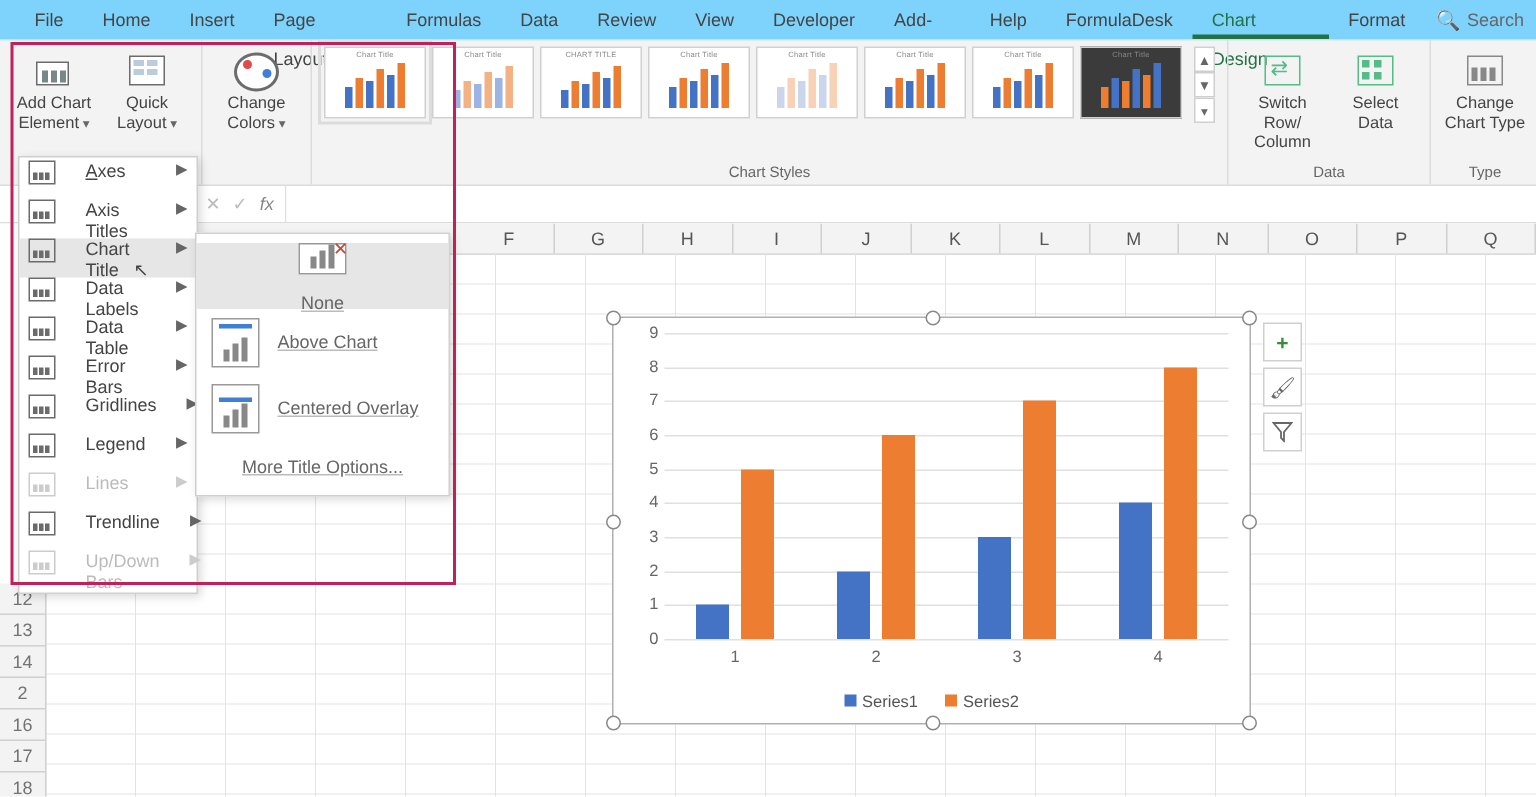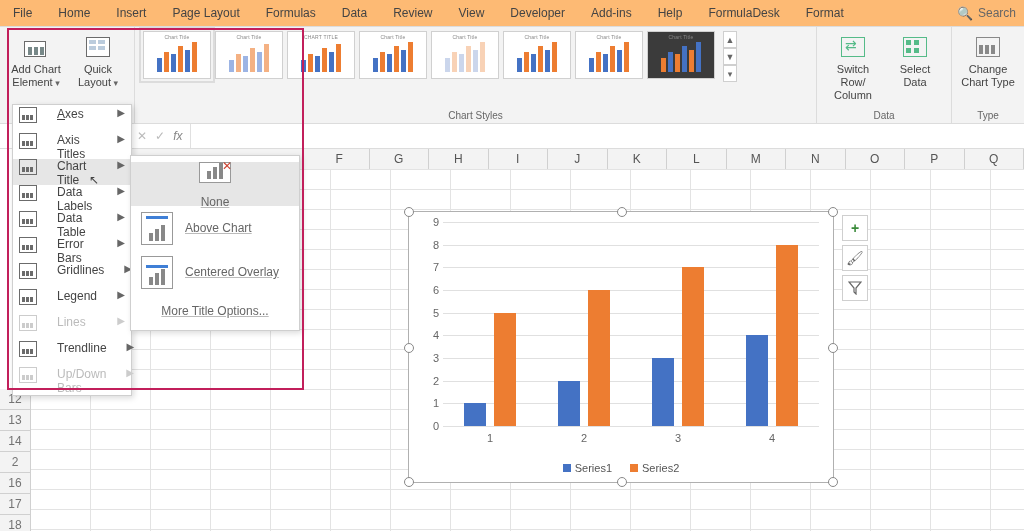--- a/index.html
+++ b/index.html
@@ -12,22 +12,23 @@
     width: 1024px;
     height: 531px;
     overflow: hidden;
   }
 
   
   .tabstrip {
     display: flex;
     align-items: stretch;
     height: 26px;
-    background: #fdba74;
+    background: #7dd3fc;
     border-bottom: 1px solid #dcdcdc;
+    padding-left: 10px;
     gap: 0;
   }
   .tab {
     padding: 0 13px;
     line-height: 26px;
     cursor: pointer;
     color: #444;
   }
   .tab.active {
     color: #217346;
@@ -407,20 +408,21 @@
   <div class="tab">Insert</div>
   <div class="tab">Page Layout</div>
   <div class="tab">Formulas</div>
   <div class="tab">Data</div>
   <div class="tab">Review</div>
   <div class="tab">View</div>
   <div class="tab">Developer</div>
   <div class="tab">Add-ins</div>
   <div class="tab">Help</div>
   <div class="tab">FormulaDesk</div>
+  <div class="tab active">Chart Design</div>
   <div class="tab">Format</div>
   <div class="tab-search">
     <span class="mag">🔍</span>
     <span>Search</span>
   </div>
 </div>
 
 <div class="ribbon">
   <div class="group" style="border-right:1px solid #dcdcdc;">
     <div class="row">
@@ -433,20 +435,27 @@
       <div class="bigbtn">
         <div class="ribbon-icon-box">
             <div class="qlayout-icon"></div>
           </div>
         <div class="lbl drop-caret" style="white-space:pre-line;">Quick Layout</div>
       </div>
     </div>
     <div class="group-label">&nbsp;</div>
   </div>
 
+  <div class="group">
+    <div class="bigbtn">
+      <div class="palette-icon"></div>
+      <div class="lbl drop-caret" style="white-space:pre-line;">Change Colors</div>
+    </div>
+    <div class="group-label">&nbsp;</div>
+  </div>
 
   <div class="group" style="flex:1; align-items:stretch;">
     <div class="row" style="align-items:flex-start;">
       <div class="style-gallery">
         <div class="style-thumb selected" data-smalltitle="Chart Title">
           <span style="height:14px;background:#4472c4"></span>
             <span style="height:20px;background:#ed7d31"></span>
           <span style="height:18px;background:#4472c4"></span>
             <span style="height:26px;background:#ed7d31"></span>
           <span style="height:22px;background:#4472c4"></span>

